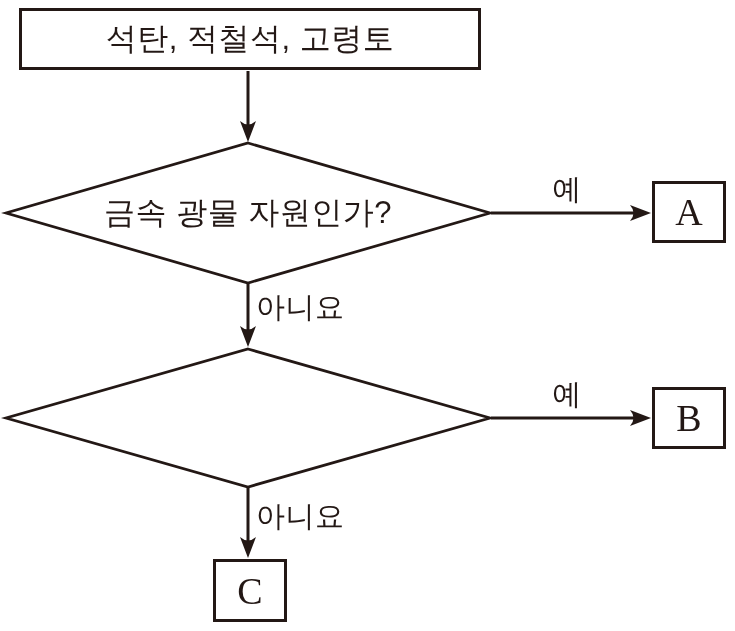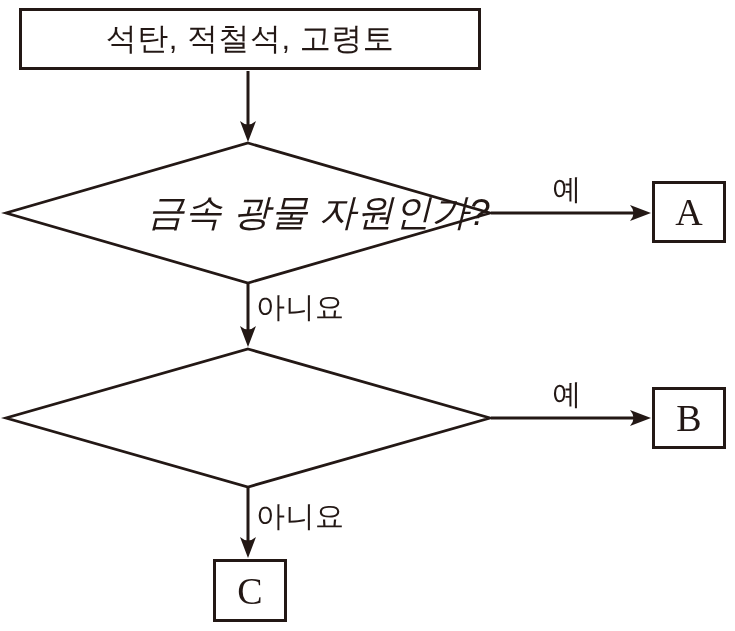--- a/index.html
+++ b/index.html
@@ -58,25 +58,24 @@
     font-family: "Liberation Serif", serif;
     font-size: 38px;
   }
   #box-a { left: 652px; top: 181px; height: 62px; }
   #box-b { left: 652px; top: 387px; height: 62px; }
   #box-c { left: 213px; top: 559px; height: 63px; }
   .dlabel {
     position: absolute;
     left: 6px;
     width: 484px;
-    text-align: right;
-    font-size: 37px;
+    text-align: center;
+    font-size: 31px;
     letter-spacing: 0.5px;
     line-height: 34px;
-    font-style: italic;
   }
   #dlabel1 { top: 196px; }
   #dlabel2 { top: 401px; }
   .elabel {
     position: absolute;
     font-size: 29px;
     line-height: 30px;
     letter-spacing: 0.5px;
   }
   #yes1 { left: 537px; top: 174px; width: 60px; text-align: center; }

